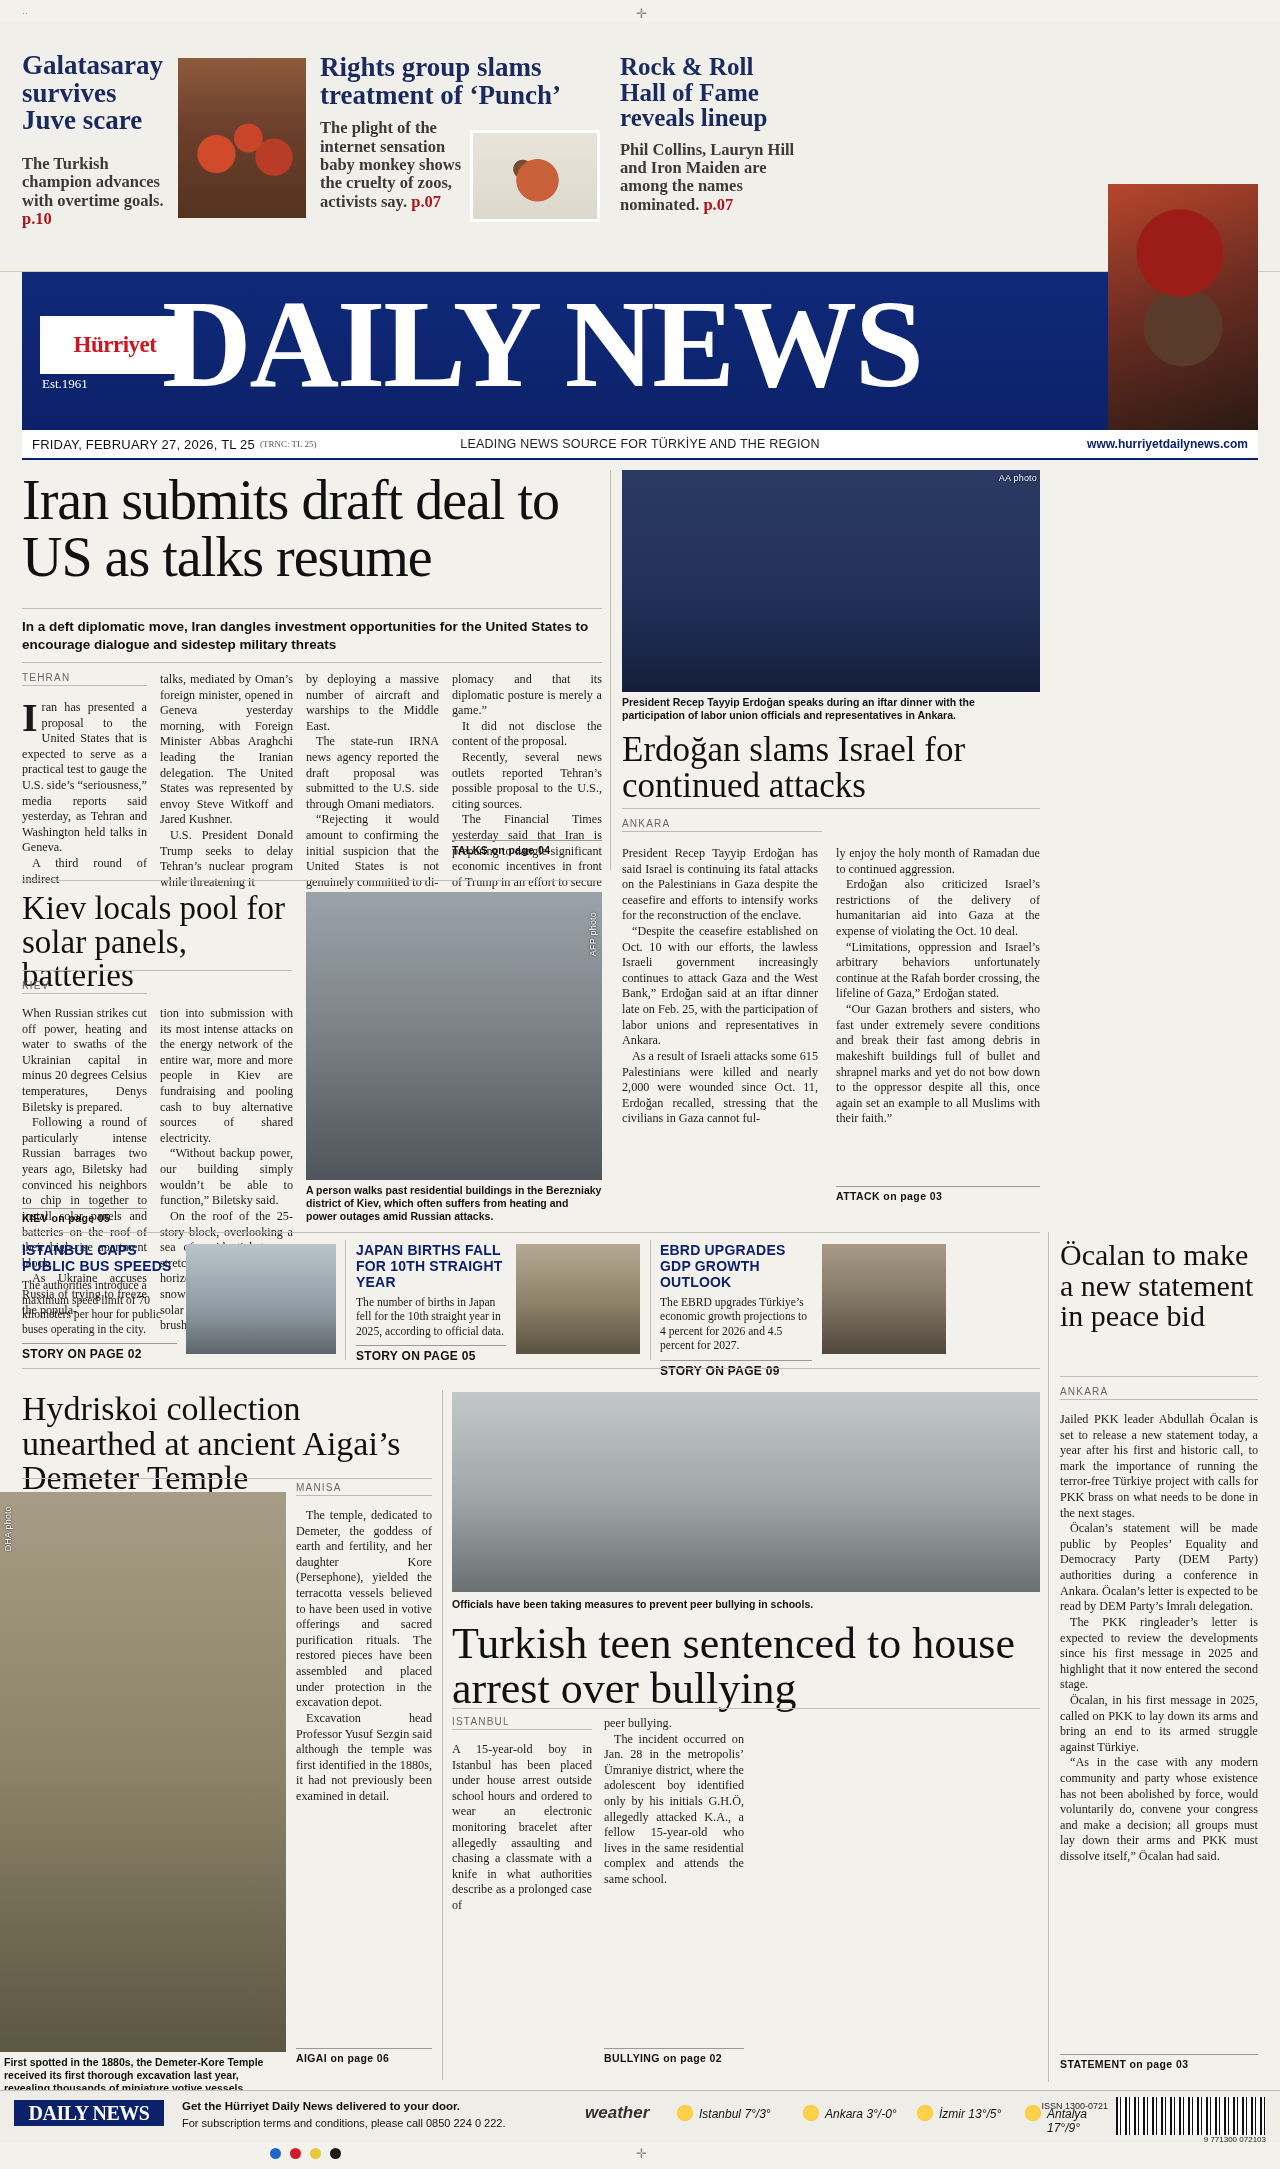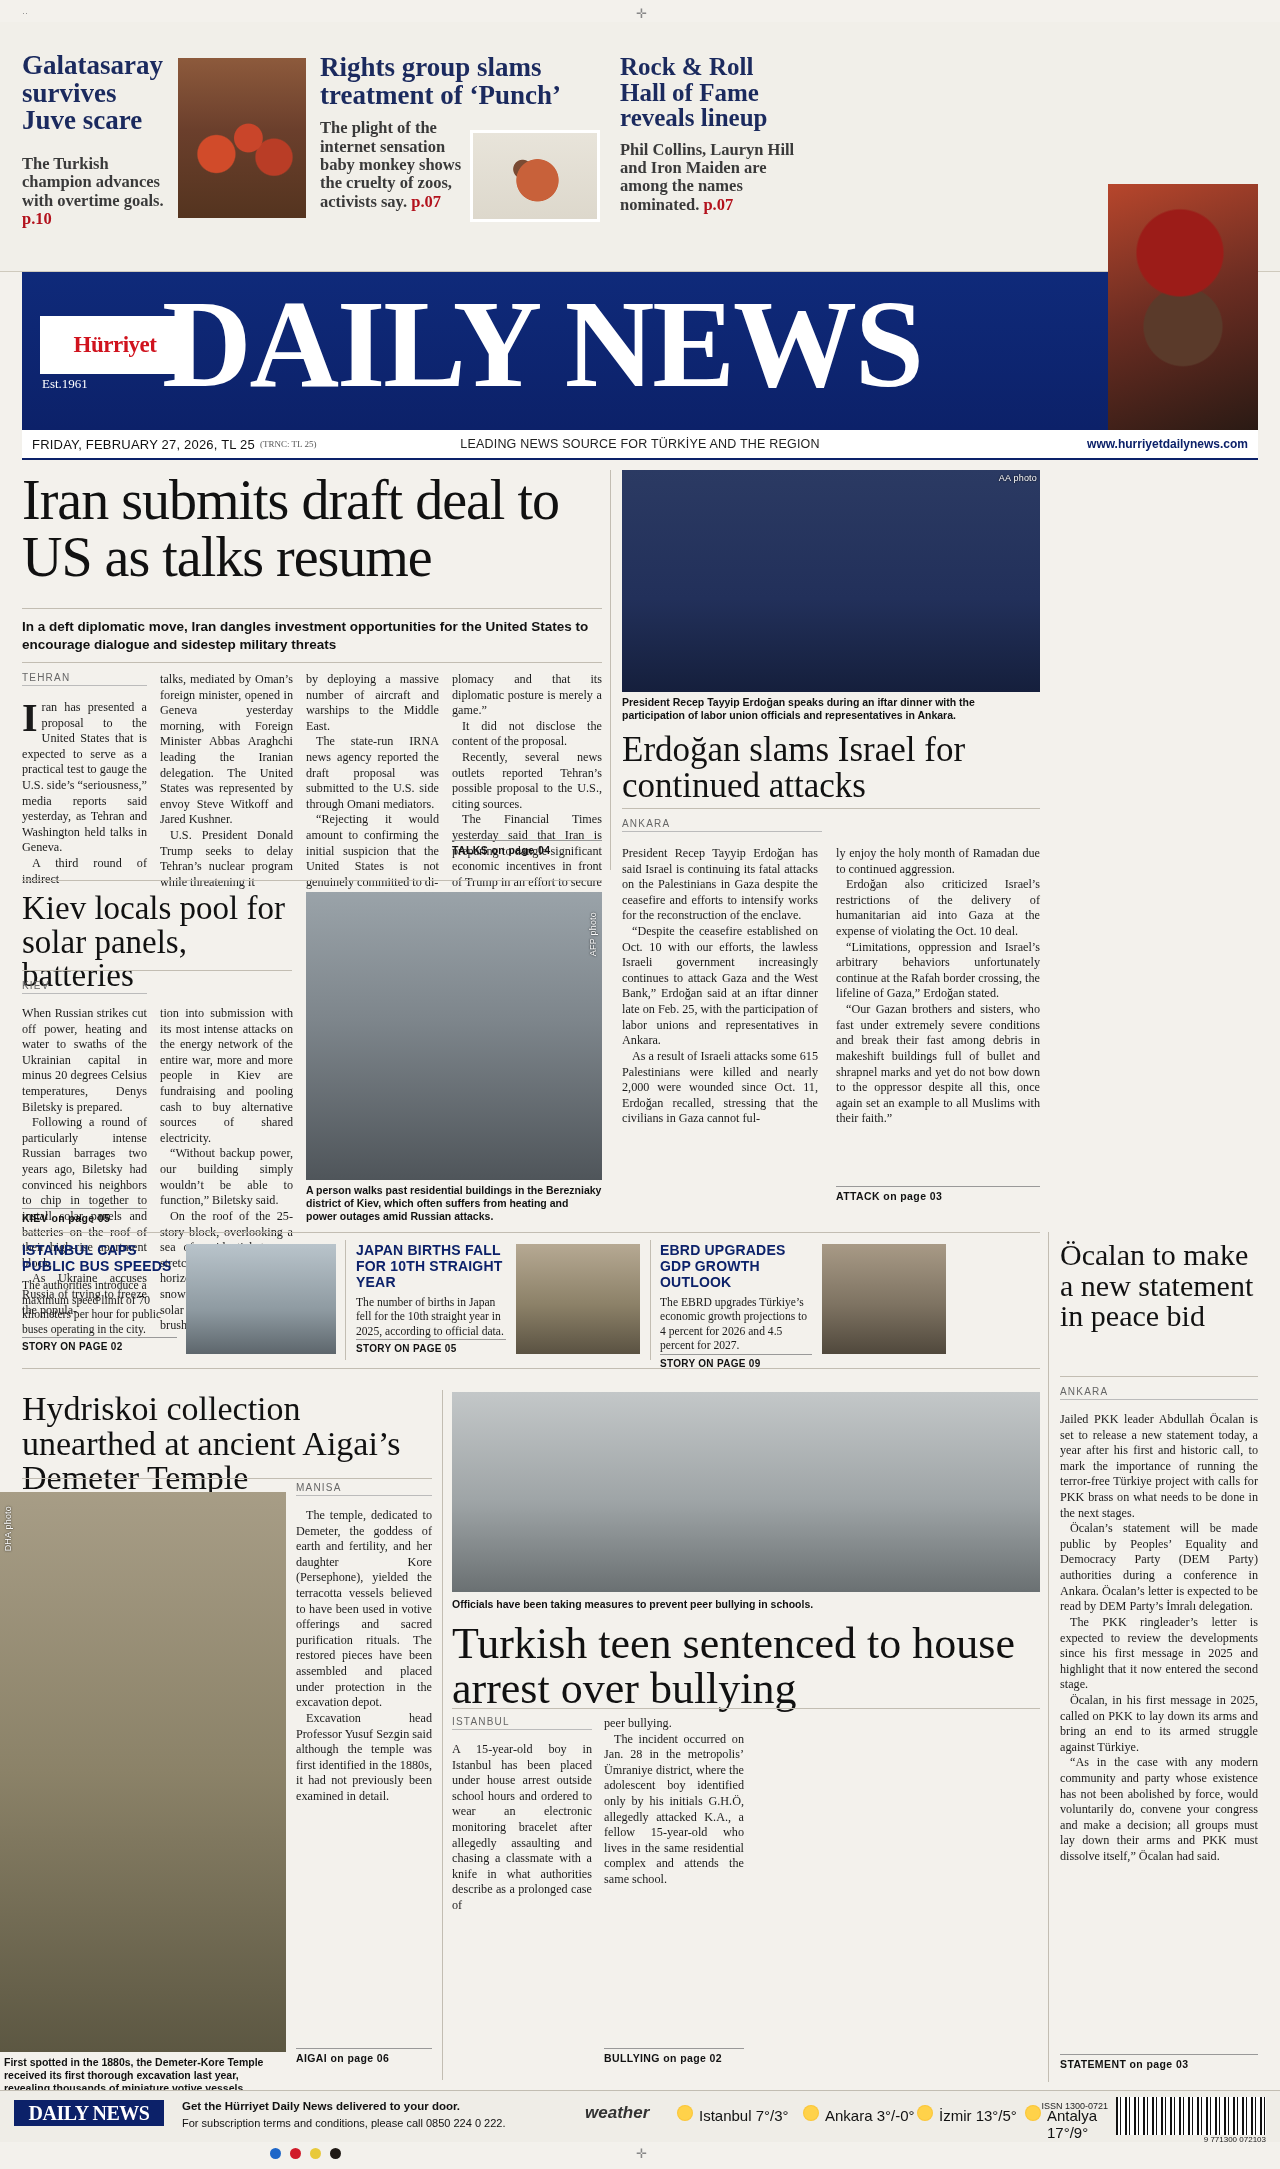--- a/index.html
+++ b/index.html
@@ -178,22 +178,22 @@
   .brief-t {
     font-family:"Liberation Sans", sans-serif;
     font-weight:bold; font-size:14px; line-height:1.16; color:#0c2169;
     text-transform:uppercase; letter-spacing:.2px;
   }
   .brief-b {
     font-family:"Liberation Serif", serif; font-size:11.6px; line-height:1.25;
     margin-top:5px; color:#1a1a1a;
   }
   .brief-s {
-    font-family:"Liberation Sans", sans-serif; font-size:10px;
-    font-weight:bold; letter-spacing:.3px; color:#111;
+    font-family:"Liberation Sans", sans-serif; font-size:12px;
+    font-weight:bold; letter-spacing:.3px; margin-top:6px; color:#111;
     border-top:1px solid #999; padding-top:3px;
   }
 
   
   .footer {
     position:absolute; left:0; top:2090px; width:1280px; height:52px;
     background:#efede7; border-top:1px solid #c2bdb2;
   }
   .foot-logo {
     position:absolute; left:14px; top:9px; width:150px; height:26px;
@@ -209,21 +209,21 @@
   .weather {
     position:absolute; left:585px; top:6px; width:520px; height:34px;
   }
   .weather .wlabel {
     position:absolute; left:0; top:6px;
     font-family:"Liberation Sans", sans-serif; font-style:italic;
     font-weight:bold; font-size:17px; color:#333;
   }
   .wcity {
     position:absolute; top:10px;
-    font-family:"Liberation Sans", sans-serif; font-size:15px; color:#111;
+    font-family:"Liberation Sans", sans-serif; font-size:12px; color:#111;font-style:italic;
   }
   .wsun { position:absolute; top:8px; width:16px; height:16px; border-radius:50%;
           background:radial-gradient(circle,#ffd24a 55%, #f0a500 100%); }
   .barcode {
     position:absolute; right:14px; top:6px; width:150px; height:38px;
     background:
       repeating-linear-gradient(90deg,#111 0 2px,#fff 2px 4px,#111 4px 5px,#fff 5px 9px);
   }
   .issn {
     position:absolute; right:172px; top:10px;

